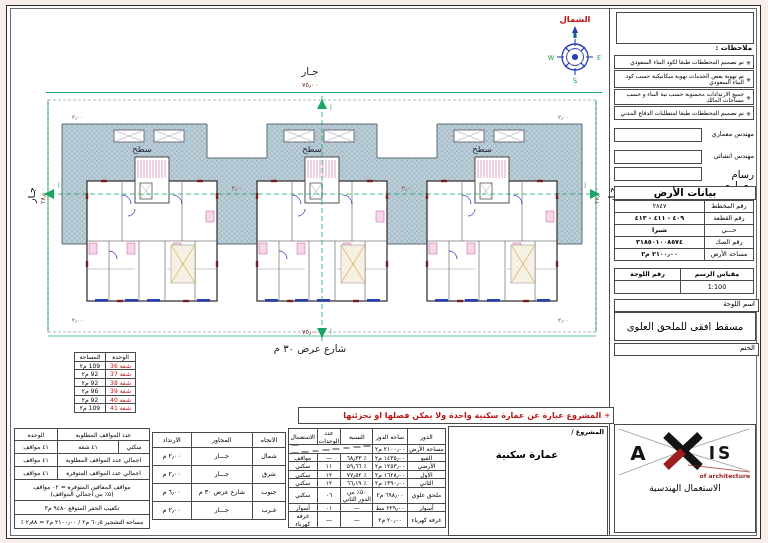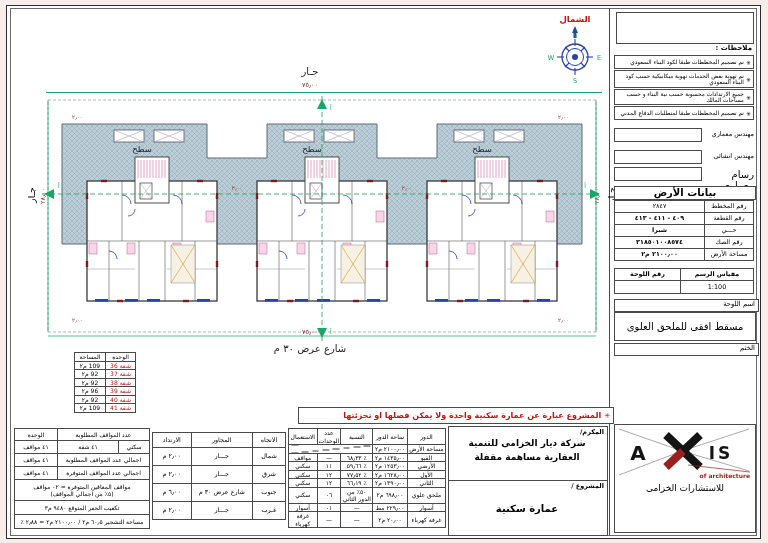--- a/index.html
+++ b/index.html
@@ -217,24 +217,20 @@
       </tr>
 </tbody>
   </table>
 
 <div class="abs box ar" style="left:298px;top:407px;width:308px;height:15px;display:flex;align-items:center;justify-content:flex-start;gap:3px;padding:0 3px;">
   <span class="red" style="font-size:7px;">✳</span>
   <span class="red" style="font-size:8px;font-weight:bold;">المشروع عبارة عن عمارة سكنية واحدة ولا يمكن فصلها او تجزئتها</span>
 </div>
 
 <div class="abs box ar" style="left:448px;top:426px;width:158px;height:108px;">
-  <div style="height:53px;border-bottom:1px solid #4a4a4a;position:relative;">
-    <div class="abs" style="right:3px;top:1px;font-size:6.5px;font-weight:bold;">المكرم/</div>
-    <div class="abs" style="right:6px;left:4px;top:10px;text-align:center;font-size:9px;font-weight:bold;line-height:1.5;">شركة ديار الخزامى للتنمية العقارية مساهمة مقفلة</div>
-  </div>
   <div style="height:54px;position:relative;">
     <div class="abs" style="right:3px;top:1px;font-size:6.5px;font-weight:bold;">المشروع /</div>
     <div class="abs" style="right:6px;left:4px;top:22px;text-align:center;font-size:10px;font-weight:bold;">عمارة سكنية</div>
   </div>
 </div>
 
 <table class="abs t6" style="left:288px;top:428px;width:158px;">
   <tbody>
   <tr>
     <td style="width:42px;">الدور</td>
@@ -454,14 +450,14 @@
     <line x1="133" y1="2" x2="66" y2="24" stroke="#555" stroke-width="0.5"></line>
     <line x1="133" y1="44" x2="66" y2="24" stroke="#555" stroke-width="0.5"></line>
     <line x1="50" y1="8" x2="84" y2="40" stroke="#141414" stroke-width="8"></line>
     <line x1="50" y1="40" x2="67" y2="24" stroke="#9c1f1f" stroke-width="8"></line>
     <line x1="67" y1="24" x2="84" y2="8" stroke="#141414" stroke-width="8"></line>
     <text x="22" y="33" font-size="20" font-weight="bold" fill="#141414" text-anchor="middle">A</text>
     <text x="105" y="32" font-size="17" font-weight="bold" fill="#141414" text-anchor="middle" letter-spacing="3">IS</text>
     <line x1="72" y1="38" x2="134" y2="45" stroke="#9c1f1f" stroke-width="0.7"></line>
     <text x="134" y="51" font-size="6" font-weight="bold" fill="#9c1f1f" text-anchor="end">of architecture</text>
   </svg>
-  <div class="ar" style="text-align:center;font-size:9px;margin-top:4px;">للاستشارات الخزامى</div>
+  <div class="ar" style="text-align:center;font-size:9px;margin-top:4px;">الاستعمال الهندسية</div>
 </div>
 
 </body></html>

